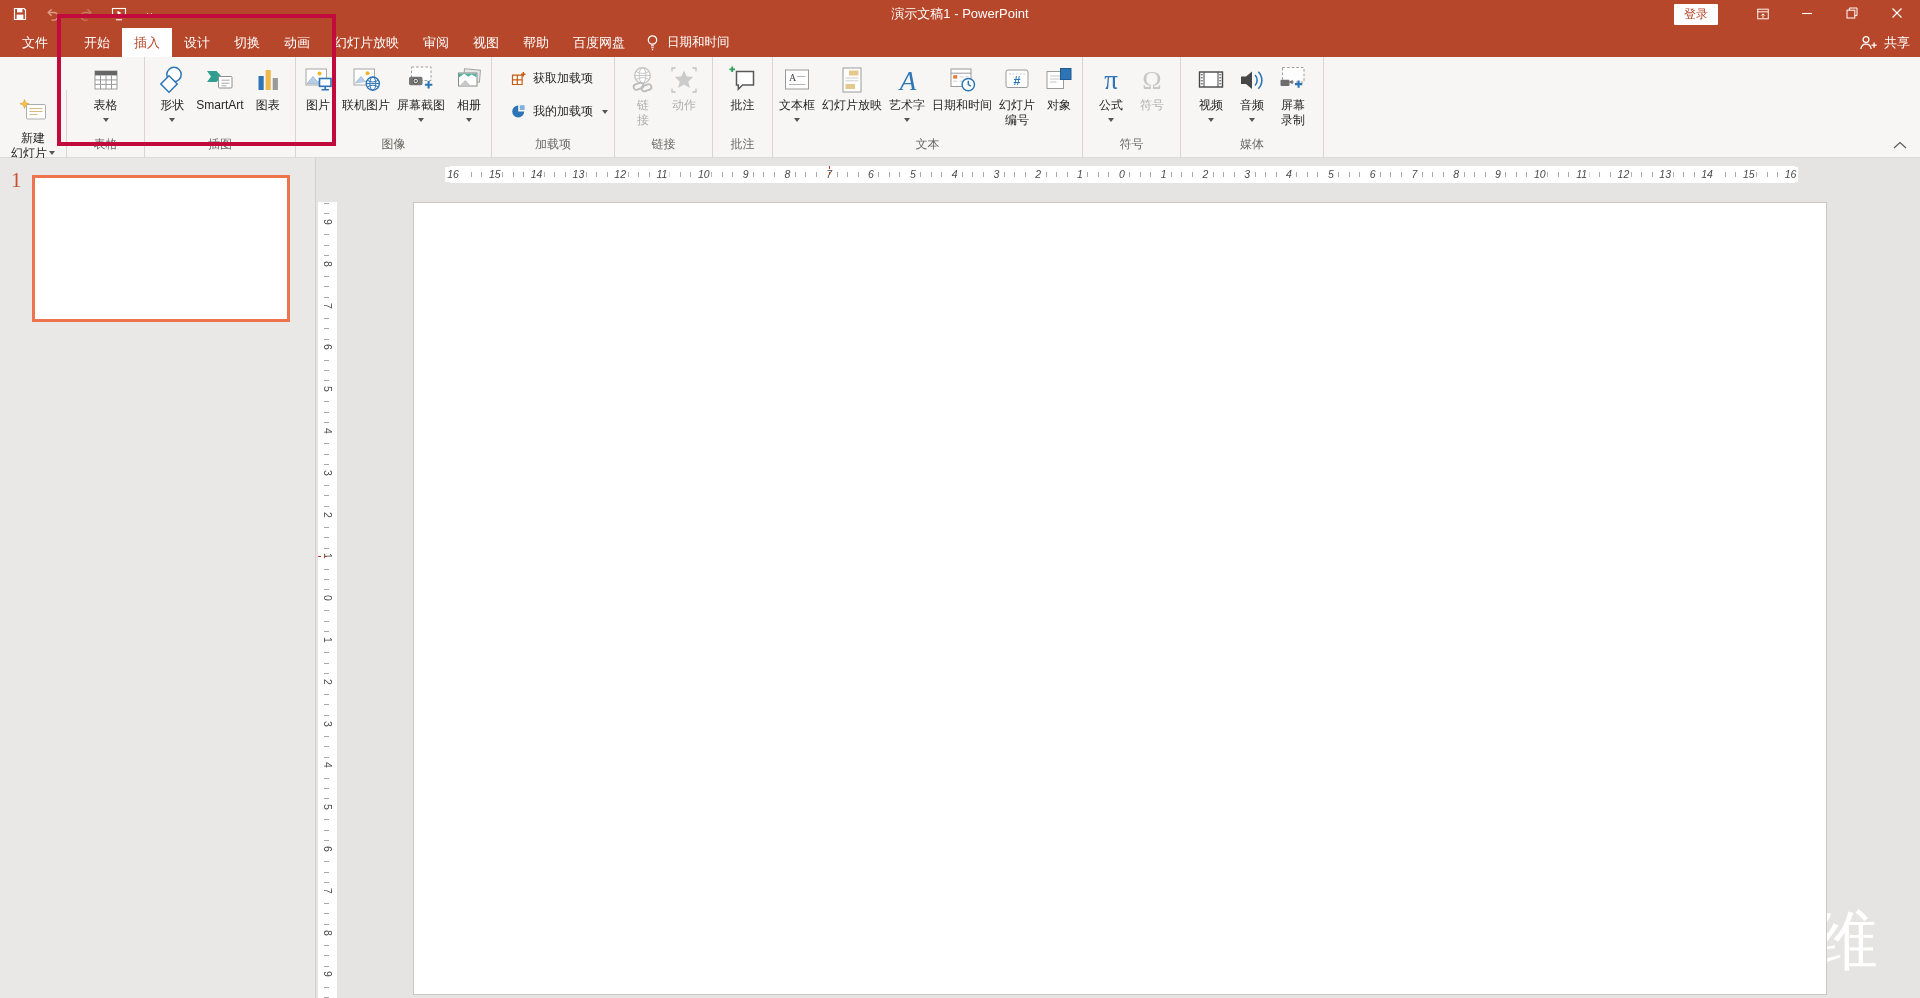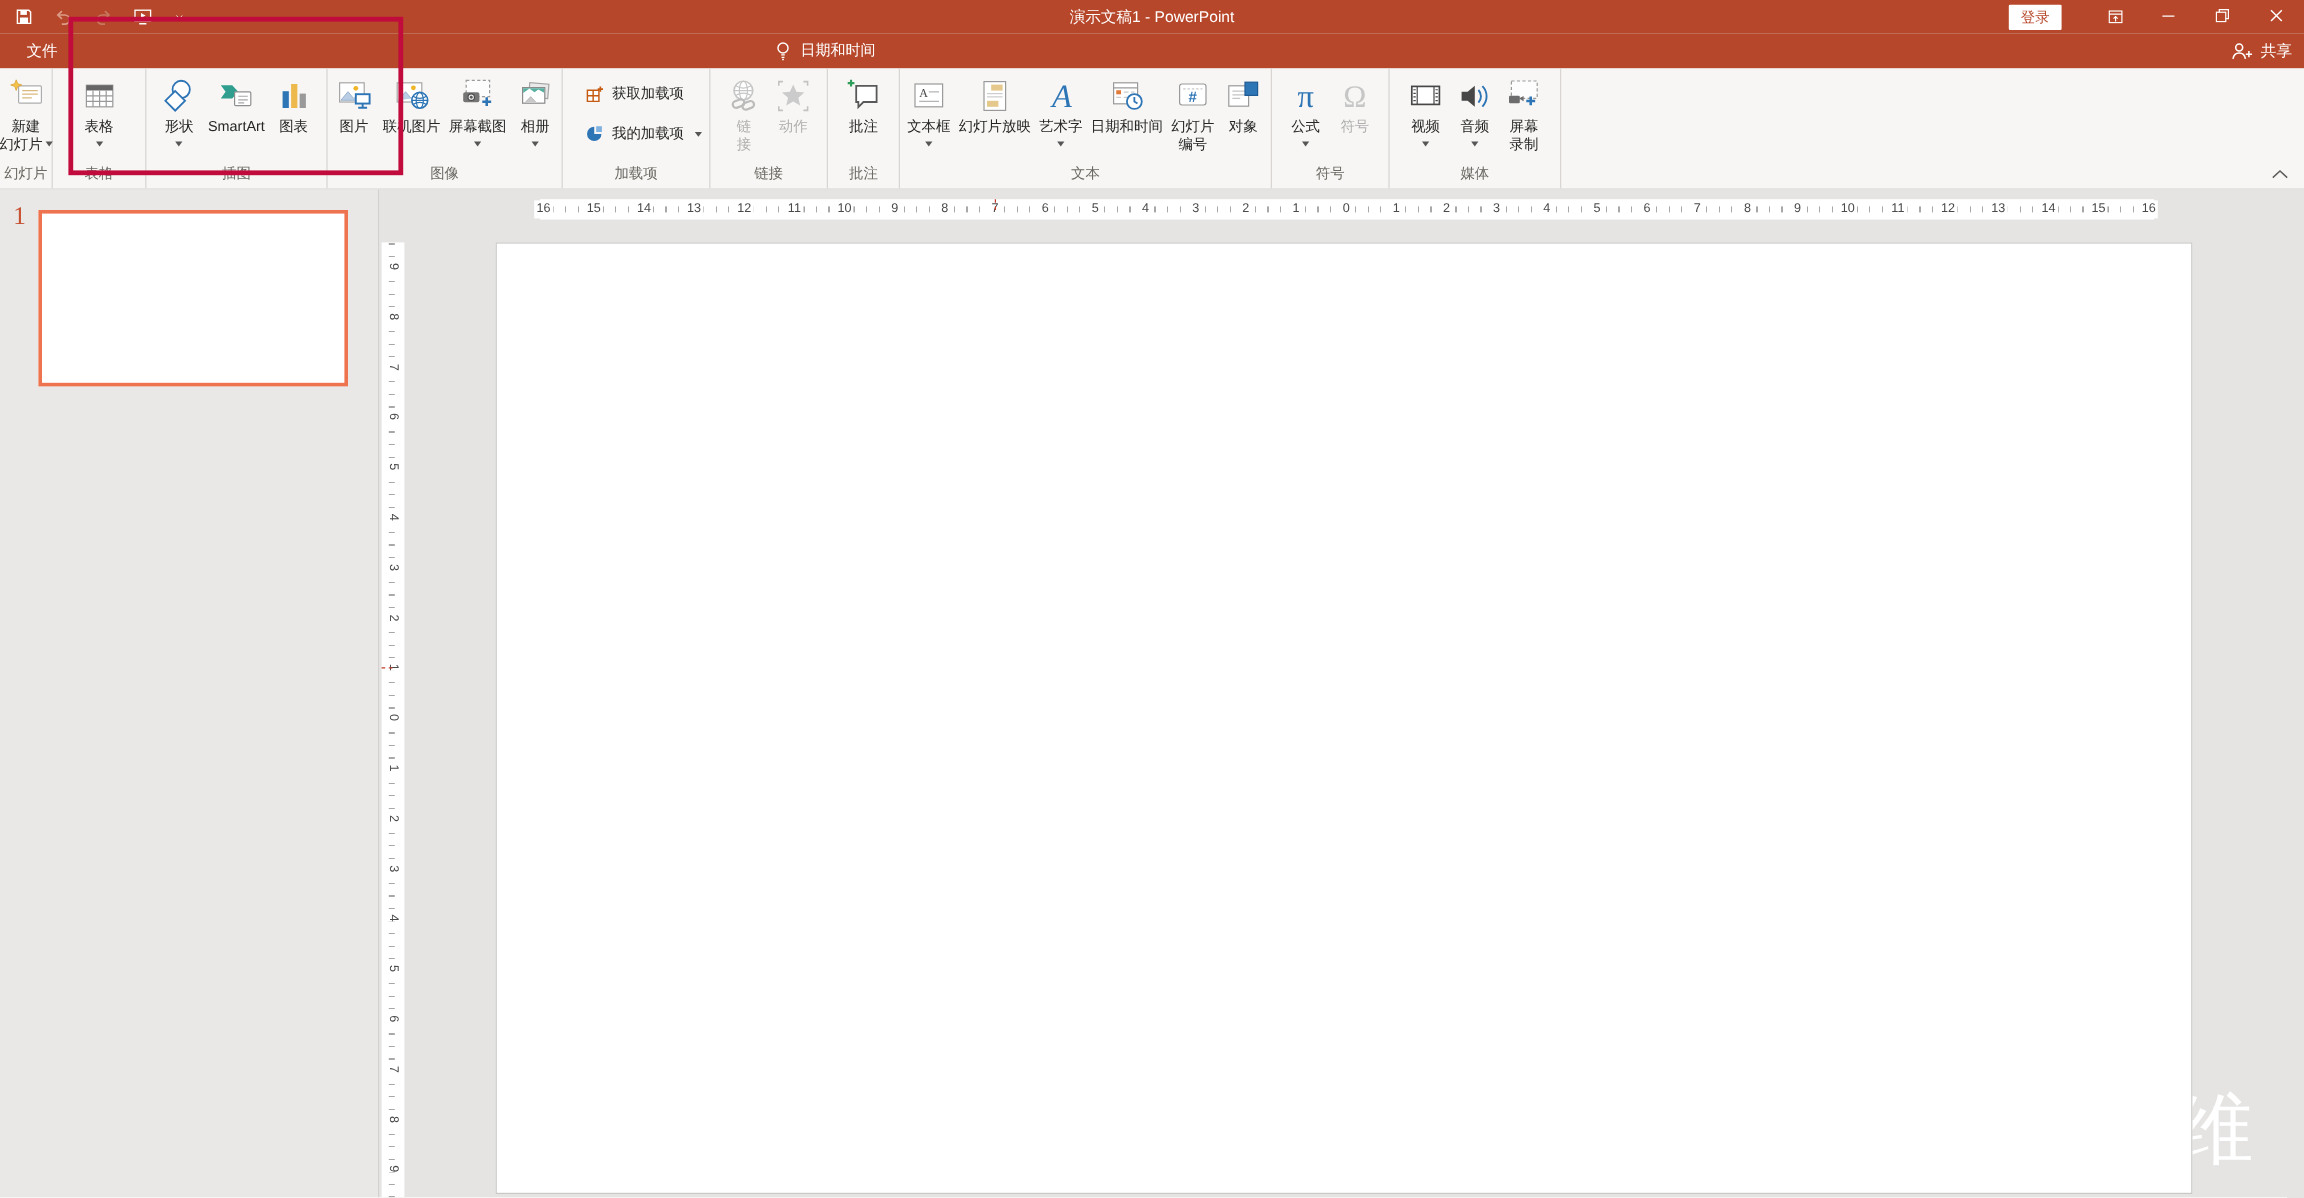--- a/index.html
+++ b/index.html
@@ -44,21 +44,21 @@
   
   .annotation{position:absolute;left:57px;top:14px;width:279px;height:132px;border:4px solid #C00B3C;box-sizing:border-box;z-index:60;pointer-events:none;}
 
   
   .panel{position:absolute;left:0;top:158px;width:316px;height:840px;background:#E9E8E6;border-right:1px solid #D2D1CF;box-sizing:border-box;}
   .slide-num{position:absolute;left:11px;top:10px;font-family:"Liberation Serif","DejaVu Serif",serif;font-size:21px;color:#C75233;}
   .thumb{position:absolute;left:32px;top:17px;width:258px;height:147px;background:#fff;border:3px solid #EE7450;box-sizing:border-box;}
 
   
   .main-bg{position:absolute;left:316px;top:158px;width:1604px;height:840px;background:#E5E4E2;}
-  .hruler{position:absolute;left:450px;top:166px;width:1345px;height:17px;background:#fff;z-index:3;}
+  .hruler{position:absolute;left:450px;top:166px;width:1345px;height:17px;background:#fff;z-index:3;font-style:italic;}
   .hruler::before{content:'';position:absolute;left:0;right:0;top:6px;height:5px;background:repeating-linear-gradient(90deg,#A8A8A8 0 1px,transparent 1px 10.45px);}
   .hruler .num{position:absolute;top:1px;transform:translateX(-50%);font-size:10.5px;color:#4A4A4A;background:#fff;padding:0 2px;line-height:15px;}
   .hmark{position:absolute;top:0;height:9px;border-left:1px dashed #C43B2A;}
   .vruler{position:absolute;left:318px;top:202px;width:19px;height:796px;background:#fff;z-index:3;}
   .vruler::before{content:'';position:absolute;top:0;bottom:0;left:6px;width:5px;background:repeating-linear-gradient(0deg,#A8A8A8 0 1px,transparent 1px 10.45px);}
   .vruler .num{position:absolute;left:50%;transform:translate(-50%,-50%) rotate(90deg);font-size:10.5px;color:#4A4A4A;background:#fff;line-height:12px;padding:1px 0;}
   .vmark{position:absolute;left:0;width:9px;border-top:1px dashed #C43B2A;}
   .canvas{position:absolute;left:413px;top:202px;width:1414px;height:793px;background:#fff;border:1px solid #C9C8C6;box-sizing:border-box;z-index:2;}
   .watermark{position:absolute;left:1748px;top:898px;font-size:64px;color:#fff;z-index:1;letter-spacing:2px;white-space:nowrap;}
 </style>
@@ -135,20 +135,32 @@
                 <path d="M1.5 1.5l9 9M10.5 1.5l-9 9" stroke="#fff" stroke-width="1.2"></path>
               </svg>
             </span>
           </div>
         </div>
     </div>
   </div>
 
   <div class="tabrow">
     <div class="tab-file">文件</div>
+    <div class="tabs">
+        <div class="tab">开始</div>
+        <div class="tab active">插入</div>
+        <div class="tab">设计</div>
+        <div class="tab">切换</div>
+        <div class="tab">动画</div>
+        <div class="tab">幻灯片放映</div>
+        <div class="tab">审阅</div>
+        <div class="tab">视图</div>
+        <div class="tab">帮助</div>
+        <div class="tab">百度网盘</div>
+      </div>
     <div class="tellme">
       <span class="ic16" style="width:15px;height:17px;display:inline-flex;">
           <svg viewBox="0 0 15 17">
             <circle cx="7.5" cy="6" r="4.2" fill="none" stroke="#fff" stroke-width="1.2"></circle>
             <path d="M6 11.8h3M6.3 13.8h2.4M6.8 15.6h1.4" stroke="#fff" stroke-width="1.1"></path>
           </svg>
         </span>
       <span>日期和时间</span>
     </div>
     <div class="share">
@@ -157,21 +169,21 @@
             <circle cx="7" cy="4.6" r="2.9" fill="none" stroke="#fff" stroke-width="1.3"></circle>
             <path d="M1.8 14c.6-3.2 2.6-4.8 5.2-4.8s4.6 1.6 5.2 4.8" fill="none" stroke="#fff" stroke-width="1.3"></path>
             <path d="M12.5 10.2h5.2M15.1 7.6v5.2" stroke="#fff" stroke-width="1.3"></path>
           </svg>
         </span>
       <span>共享</span>
     </div>
   </div>
 
   <div class="ribbon">
-      <div class="rgroup" style="width: 44px;">
+      <div class="rgroup" style="width: 67px; margin-top: 33px;">
         <div class="rbtns">
           <div class="rbtn">
             <div class="ricon">
               <svg viewBox="0 0 32 32">
                 <rect x="9.5" y="7.5" width="19" height="14.5" rx="1" fill="#fff" stroke="#ADADAD"></rect>
                 <path d="M12.5 11.5h13M12.5 14.5h13M12.5 17.5h8" stroke="#D9B97E"></path>
                 <path d="M7.5 2.5l1.3 3.3 3.4 1-3.4 1.2-1.3 3.4-1.2-3.4-3.4-1.2 3.4-1z" fill="#F5C54A" stroke="#D89C2C" stroke-width="0.6"></path>
               </svg>
             </div>
             <div class="l1">新建</div>

